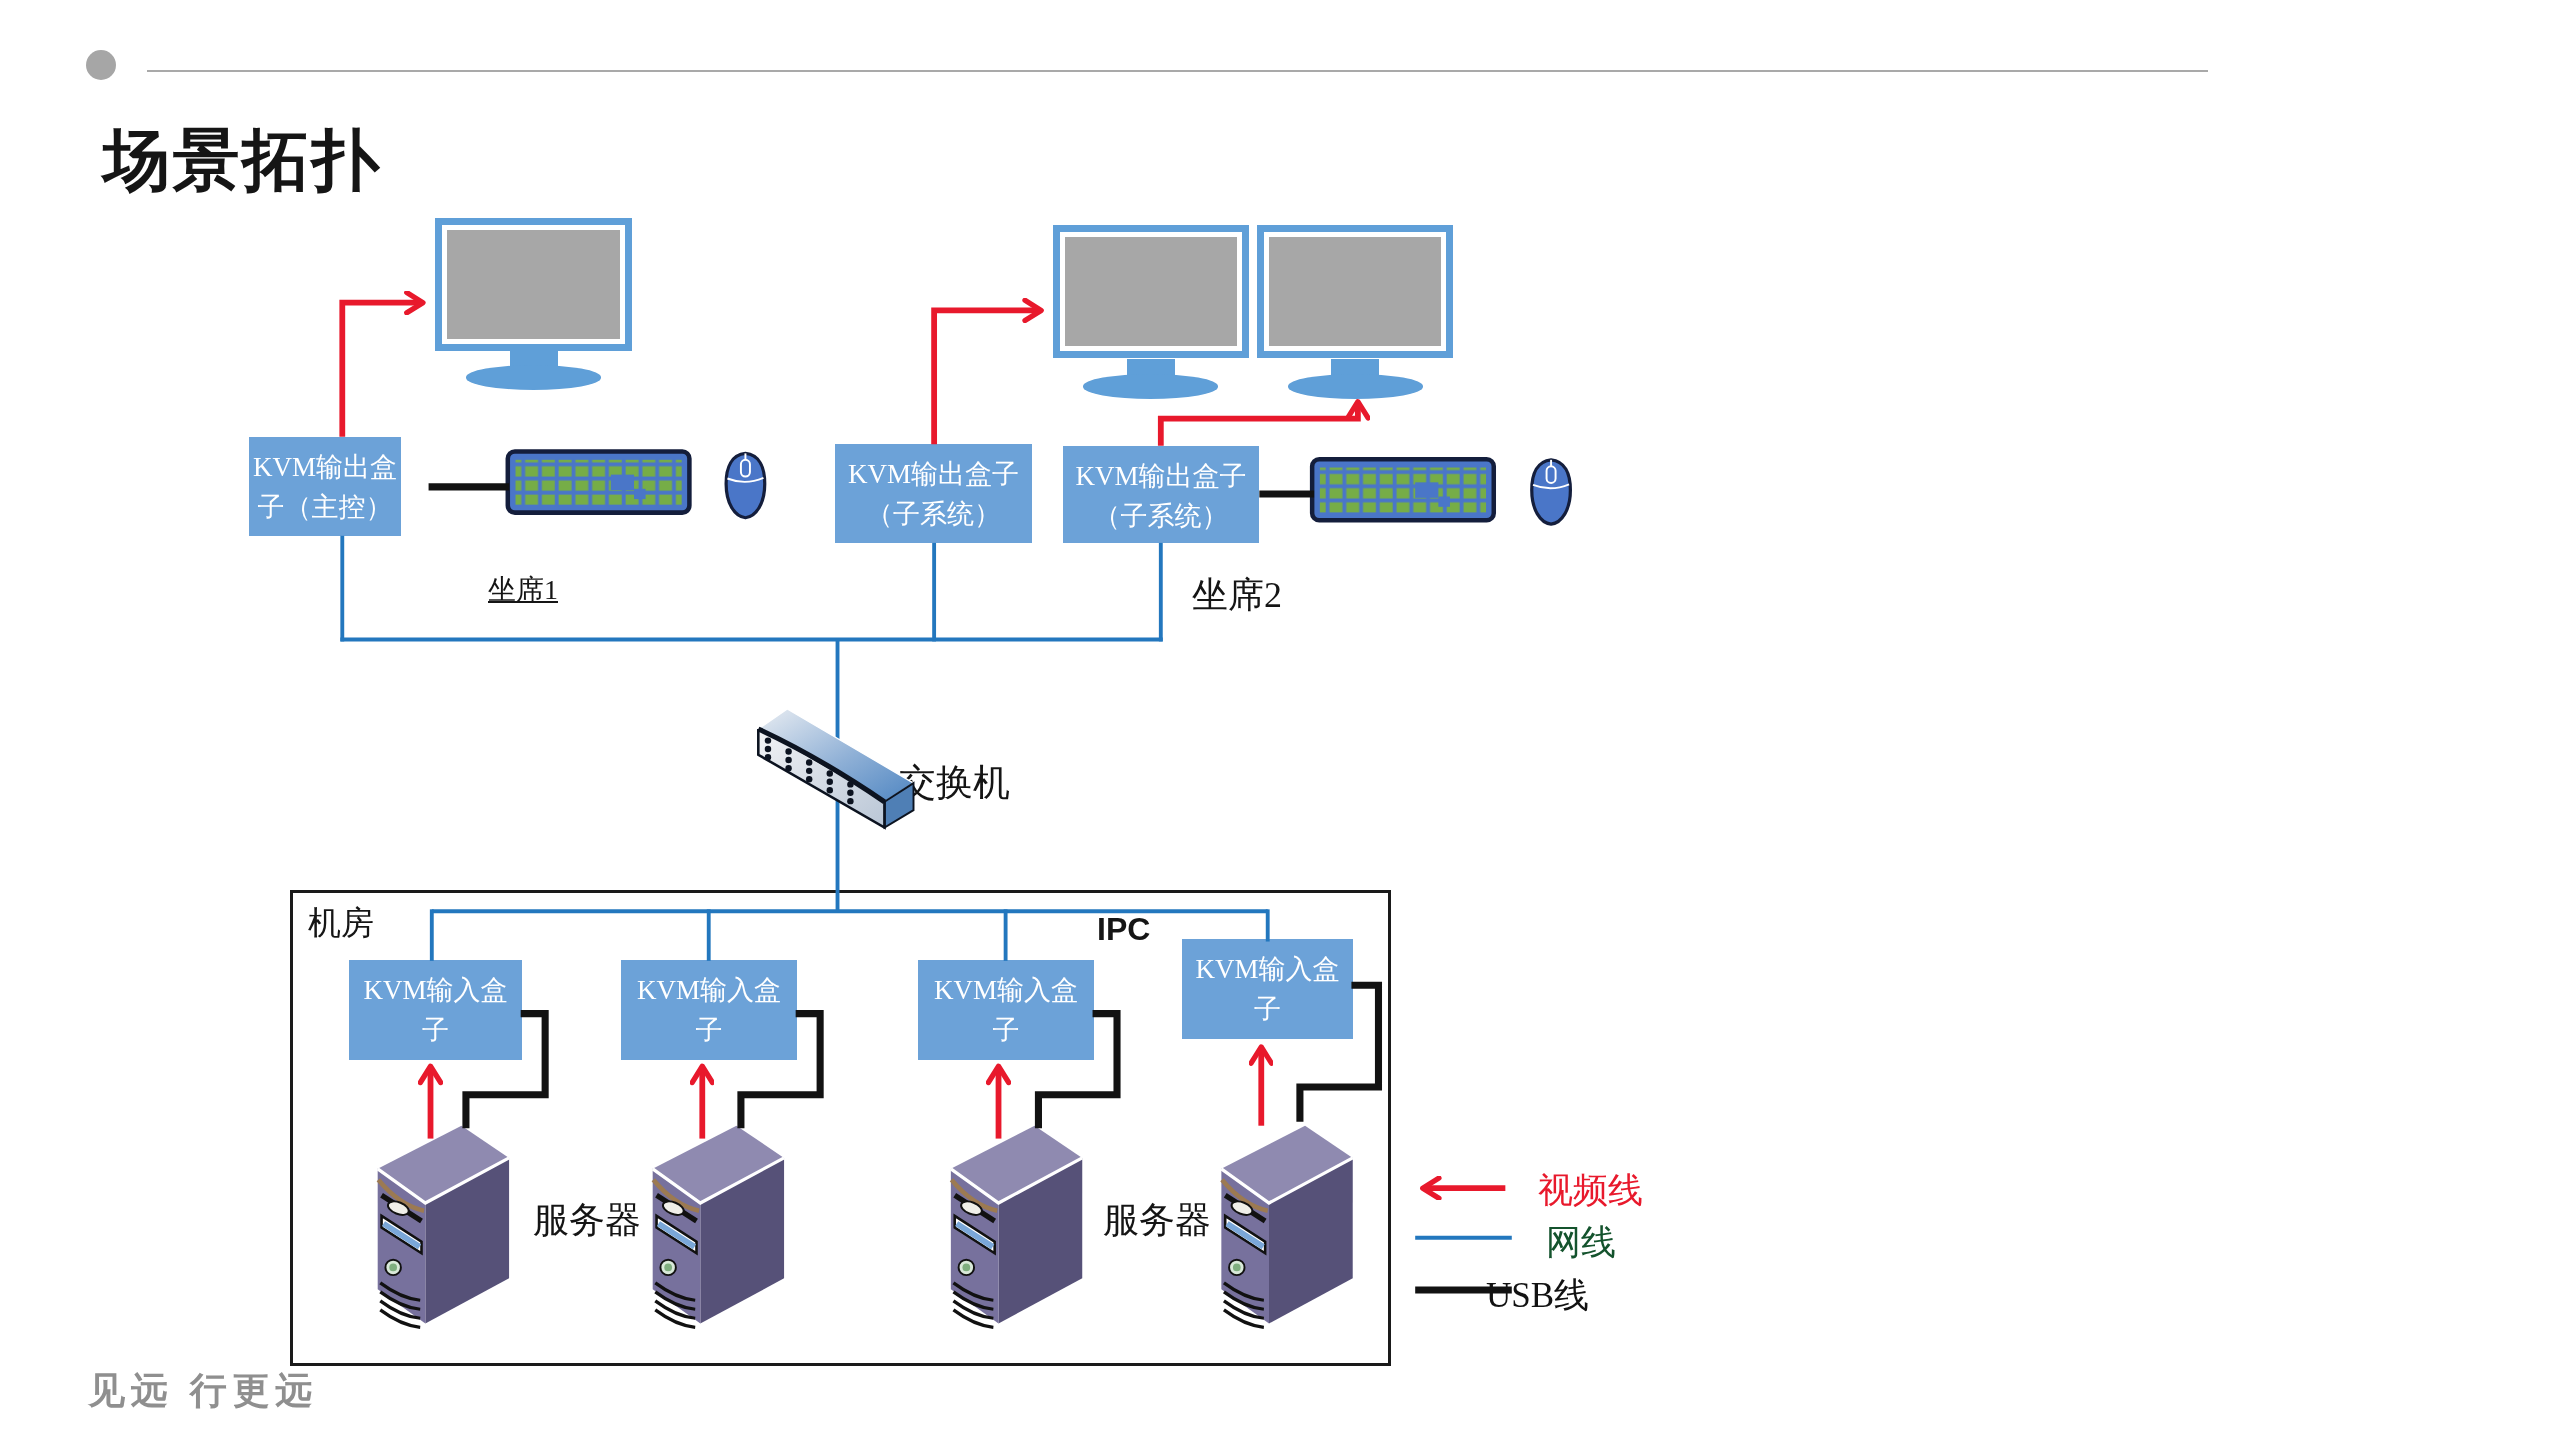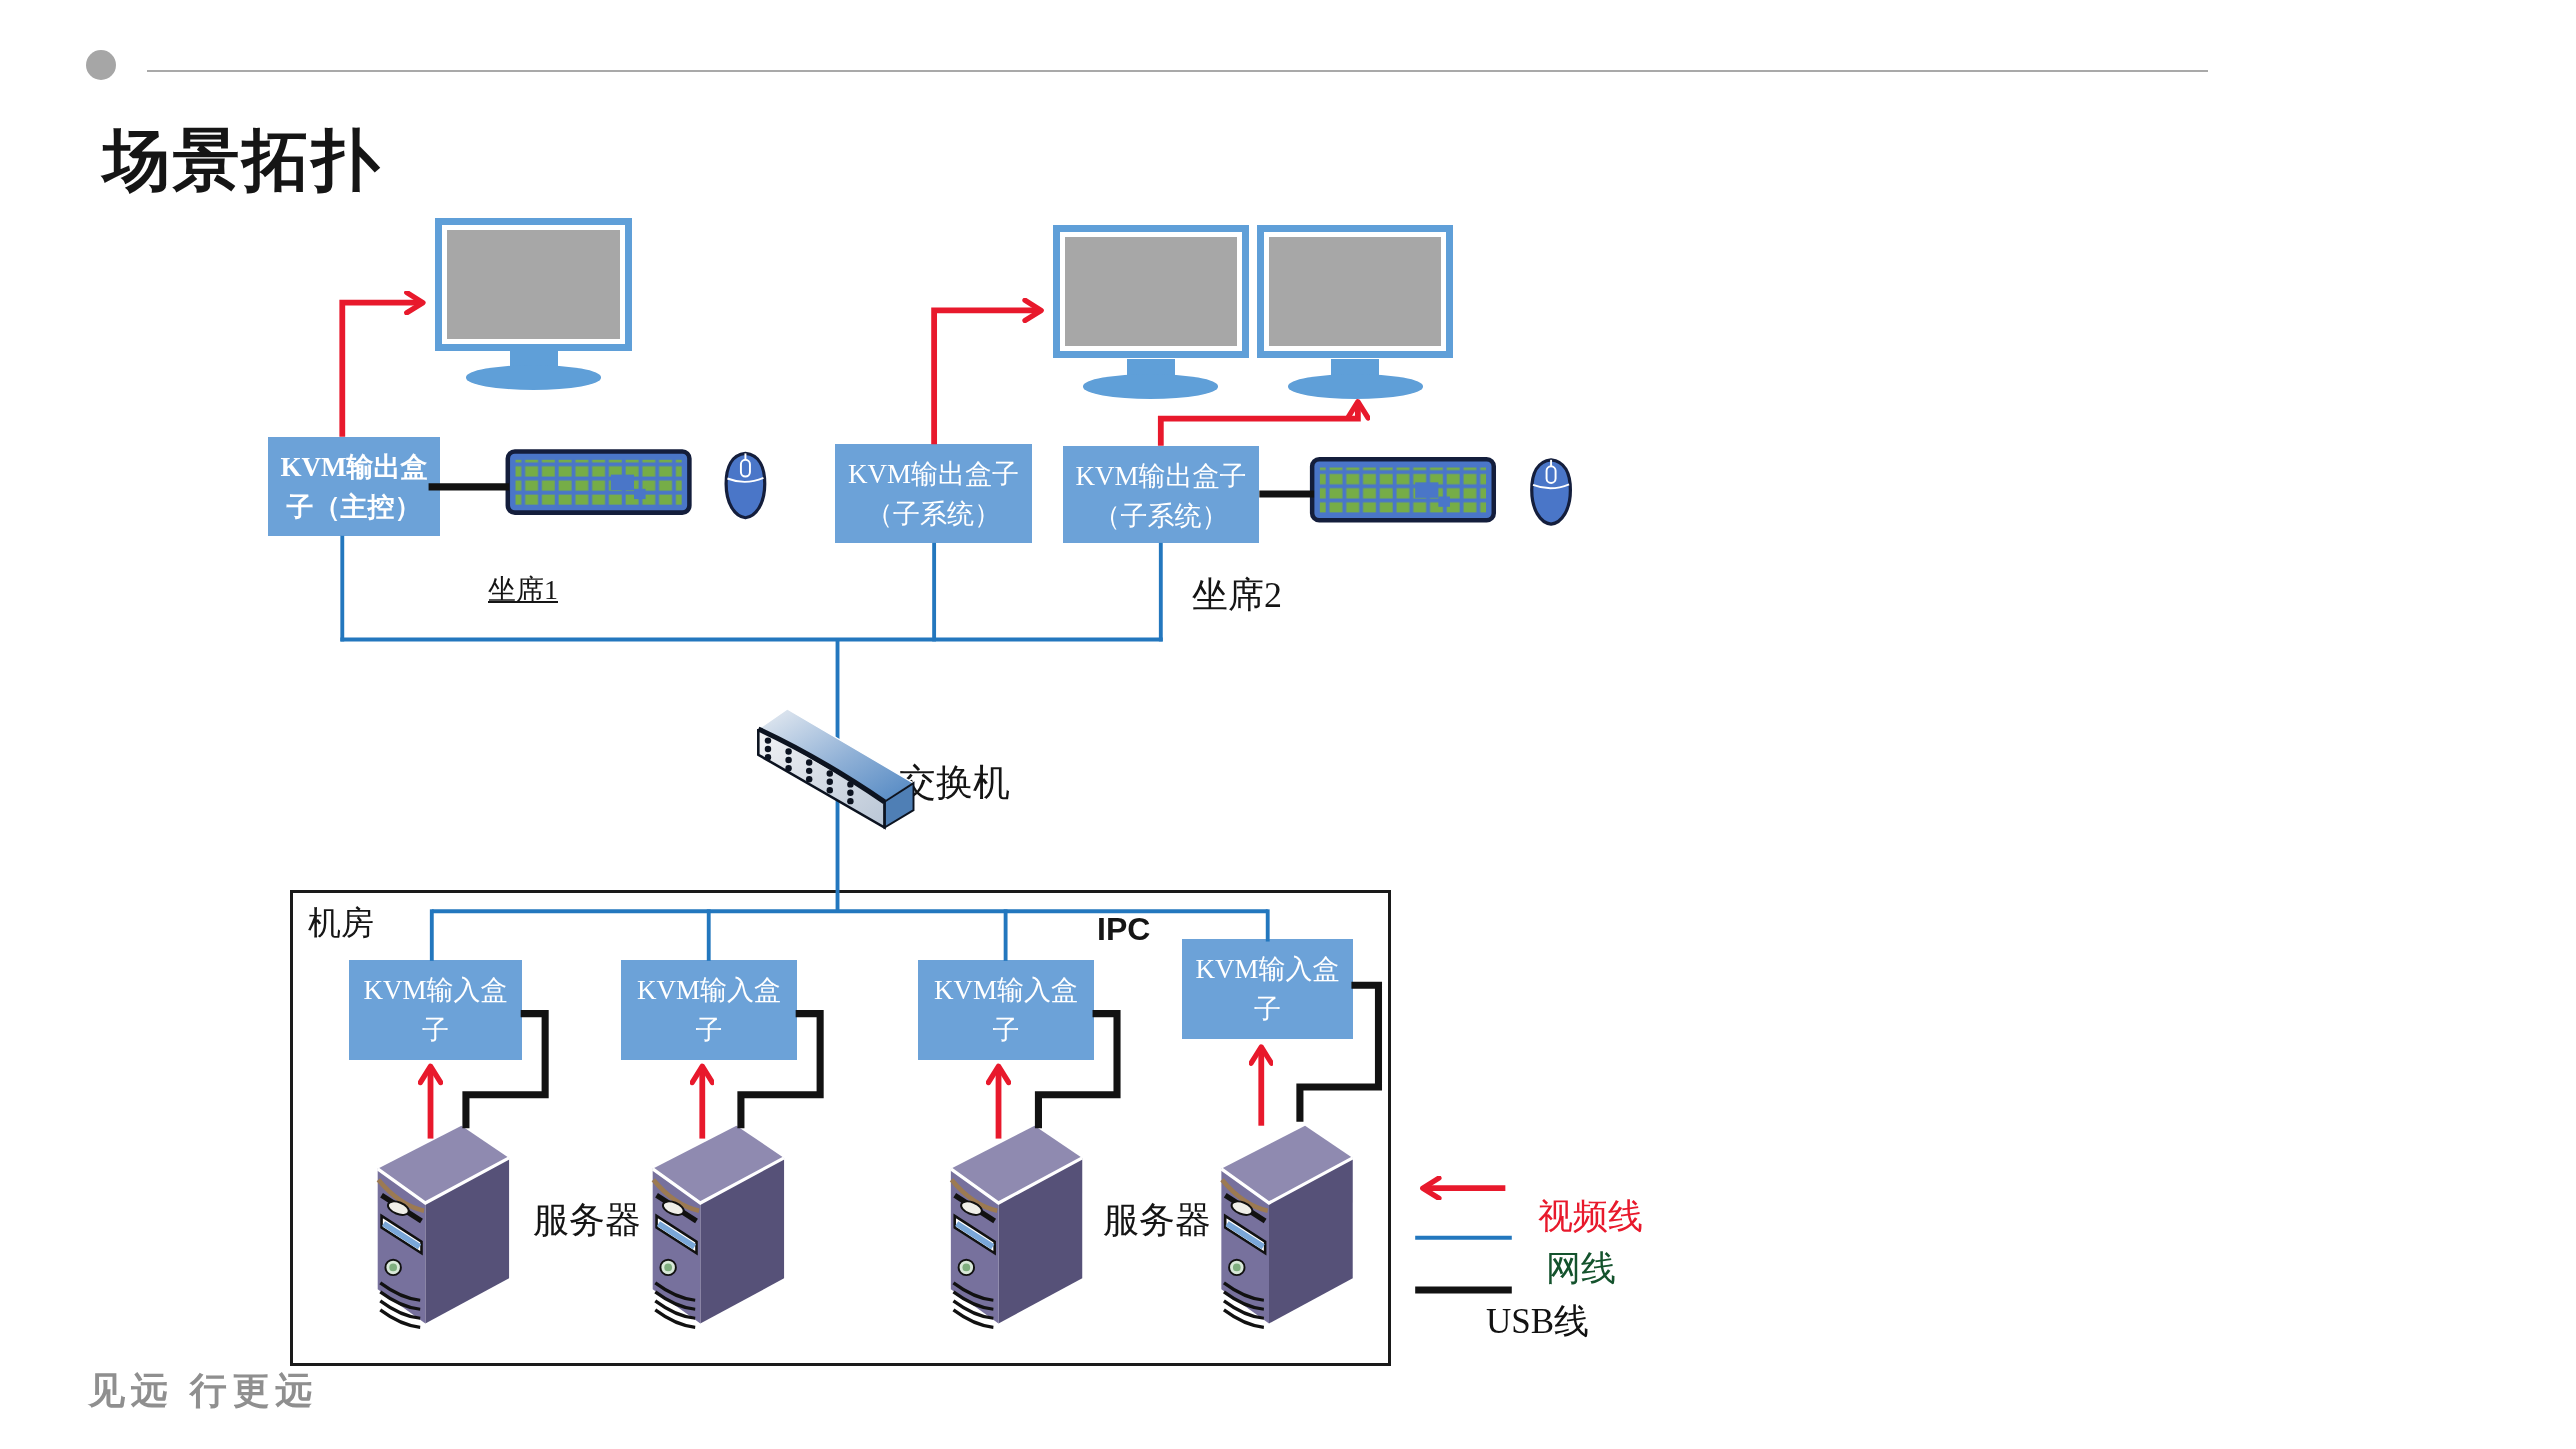--- a/index.html
+++ b/index.html
@@ -20,21 +20,21 @@
   .mon{background:#5F9FD8;z-index:2;}
   .mon .white{position:absolute;left:7px;right:7px;top:7px;bottom:7px;background:#ffffff;}
   .mon .scr{position:absolute;left:11.6px;right:11.6px;top:11.6px;bottom:11.6px;background:#a7a7a7;}
   .neck{background:#5F9FD8;z-index:2;}
   .base{background:#5F9FD8;border-radius:50%;z-index:2;}
   
   .lbl{font-family:"Liberation Serif",serif;color:#151515;z-index:4;white-space:nowrap;}
   #room-box{left:290px;top:890px;width:1095px;height:470px;border:3.2px solid #1a1a1a;z-index:1;}
   #room-lbl{left:308px;top:904px;width:39px;font-size:33px;line-height:39px;}
   #ipc-lbl{left:1097px;top:911px;font-family:"Liberation Sans",sans-serif;font-weight:600;font-size:32px;}
-  .legend-lbl{font-size:35px;margin-top:26px;}
+  .legend-lbl{font-size:35px;}
   #footer{left:88px;top:1355px;font-size:37px;font-weight:600;color:#8f8f8f;letter-spacing:5.8px;z-index:3;margin-top:11px;}
   #overlay{left:0;top:0;width:2576px;height:1449px;z-index:10;pointer-events:none;}
 </style>
 </head>
 <body>
 
 <div id="stage">
 
   <div class="abs" id="hdr-bullet"></div>
   <div class="abs" id="hdr-rule"></div>
@@ -54,21 +54,21 @@
   <div class="abs neck" style="left:1127px;top:359px;width:48px;height:18px;"></div>
   <div class="abs base" style="left:1083px;top:374px;width:135px;height:24.5px;"></div>
 
   <div class="abs mon" style="left:1257px;top:225px;width:196px;height:133px;">
     <div class="white"></div>
     <div class="scr"></div>
   </div>
   <div class="abs neck" style="left:1331px;top:359px;width:48px;height:18px;"></div>
   <div class="abs base" style="left:1288px;top:374px;width:135px;height:24.5px;"></div>
 
-  <div class="abs kvm" style="left:268px;top:437px;width:172px;height:99px;font-weight:bold;">
+  <div class="abs kvm" style="left:249px;top:437px;width:152px;height:99px;">
     <div class="pad">
         <div>KVM输出盒</div>
         <div>子（主控）</div>
       </div>
   </div>
   <div class="abs kvm" style="left:835px;top:444px;width:197px;height:99px;">
     <div class="pad">
         <div>KVM输出盒子</div>
         <div>（子系统）</div>
       </div>

